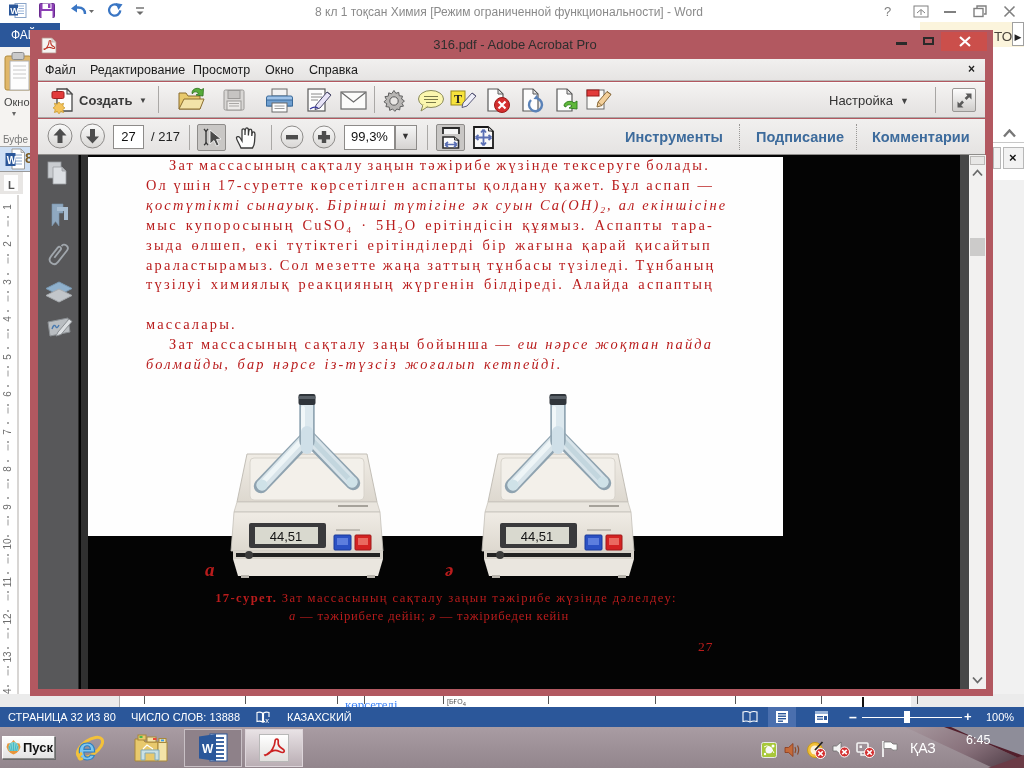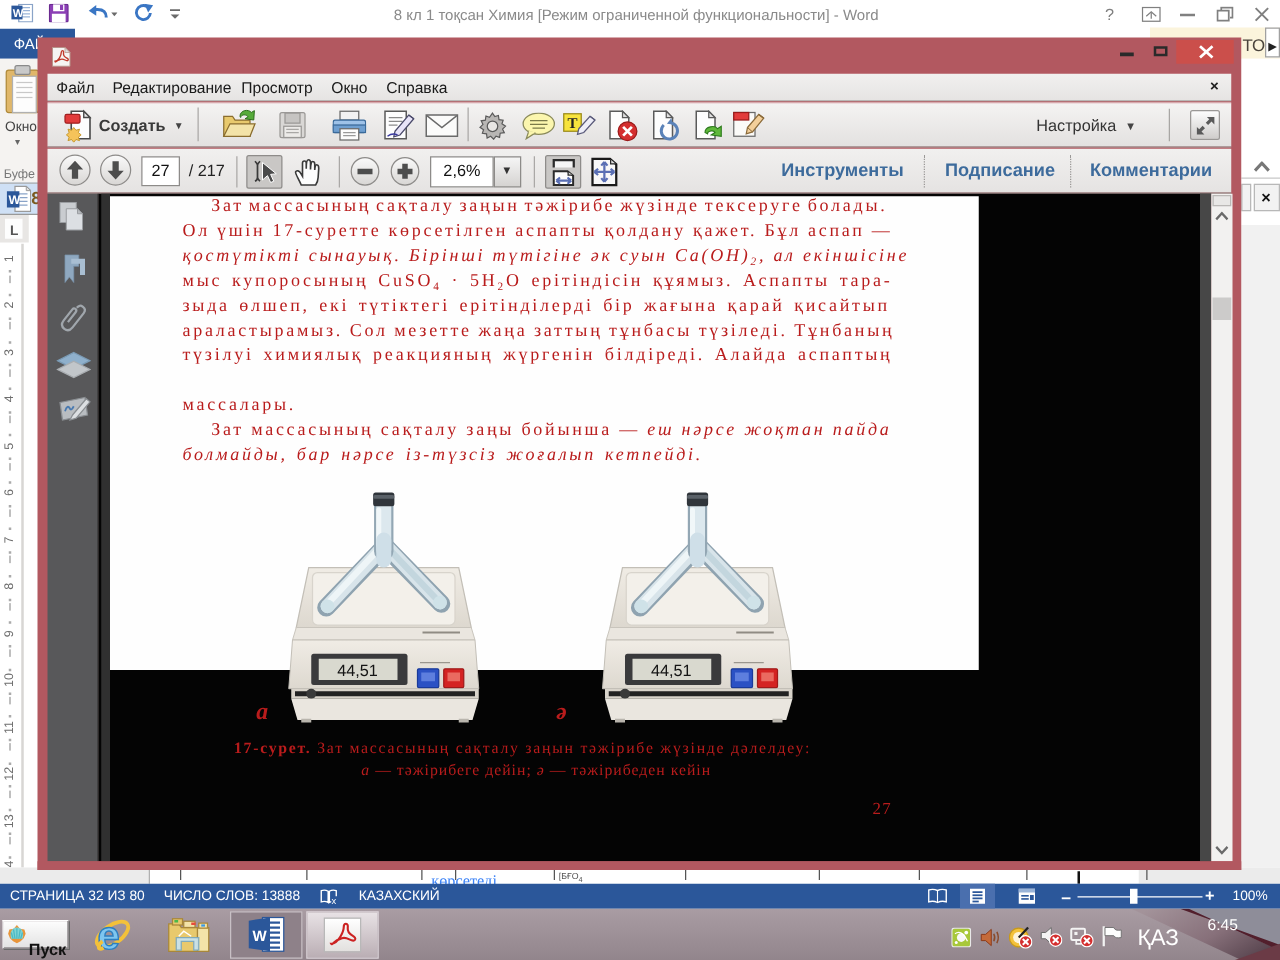--- a/index.html
+++ b/index.html
@@ -234,21 +234,21 @@
  <path d="M8.5 1 L11 4 L14.5 4.5 L15.5 8 L14 11.5 L11.5 14 L8.5 15.5 L5.5 14 L3 11.5 L1.5 8 L2.5 4.5 L6 4 Z" fill="#e8953a"></path>
  <path d="M8.5 3 C4 3 2.5 8 4 12 L13 12 C14.5 8 13 3 8.5 3 Z" fill="#7fd4d4"></path>
  <g stroke="#4ab8c4" stroke-width="1">
           <line x1="8.5" y1="3.5" x2="8.5" y2="12"></line>
           <line x1="5.8" y1="4.5" x2="7" y2="12"></line>
           <line x1="11.2" y1="4.5" x2="10" y2="12"></line>
           <line x1="4" y1="7" x2="5.5" y2="12"></line>
           <line x1="13" y1="7" x2="11.5" y2="12"></line>
         </g>
 </svg>
-<div class="abs" style="left:23px;top:13px;font-size:13px;font-weight:bold;color:#111;margin-top:12px;">Пуск</div>
+<div class="abs" style="left:23px;top:13px;font-size:13px;font-weight:bold;color:#111;">Пуск</div>
 
 <svg class="abs" style="left:72px;top:3px" width="36" height="36" viewBox="0 0 36 36">
  <ellipse cx="18" cy="17.5" rx="14.5" ry="7.2" fill="none" stroke="#f3c13a" stroke-width="3" transform="rotate(-35 18 17.5)"></ellipse>
  <text x="6" y="29.5" font-size="32" font-weight="bold" fill="#7ec6ef" stroke="#2e7fc0" stroke-width="1.1" font-family="Liberation Sans,sans-serif">e</text>
  <path d="M10.8 28.2 Q6.8 30.5 7 27 Q7.2 25 10 23" fill="none" stroke="#f3c13a" stroke-width="3"></path>
 </svg>
 
 <svg class="abs" style="left:133px;top:6px" width="36" height="31" viewBox="0 0 36 31">
  <path d="M2 6 L10 6 L12 9 L25 9 L25 28 L2 28 Z" fill="#e8c96d" stroke="#a8873a"></path>
  <rect x="5" y="2" width="8" height="5" fill="#e8c96d" stroke="#a8873a"></rect>
@@ -310,32 +310,33 @@
  <rect x="1" y="2" width="11" height="9" rx="1" fill="none" stroke="#f3f3f3" stroke-width="1.6"></rect>
  <rect x="3.5" y="4.5" width="2.5" height="2.5" fill="#f3f3f3"></rect>
  <path d="M5 11 L5 14 L9 14" stroke="#f3f3f3" stroke-width="1.4" fill="none"></path>
  <circle cx="13.5" cy="11.5" r="5" fill="#d42f2f" stroke="#fff"></circle>
  <path d="M11.2 9.2 L15.8 13.8 M15.8 9.2 L11.2 13.8" stroke="#fff" stroke-width="1.6"></path>
 </svg>
 <svg class="abs" style="left:881px;top:13px" width="17" height="18" viewBox="0 0 17 18">
  <line x1="2" y1="1" x2="2" y2="17" stroke="#f3f3f3" stroke-width="1.8"></line>
  <path d="M3 2 L10 2 Q11 5 16 4 L16 10 Q11 11 10 8.5 L3 8.5 Z" fill="#fdfdfd" stroke="#6a6a6a" stroke-width="0.7"></path>
 </svg>
-<div class="abs" style="left:910px;top:13px;font-size:18px;color:#fff;">ҚАЗ</div>
+<div class="abs" style="left:910px;top:13px;font-size:14px;color:#fff;">ҚАЗ</div>
 <div class="abs" style="left:966px;top:6px;font-size:12.5px;color:#fff;">6:45</div>
 <div class="abs" style="left:950px;top:23px;font-size:12.5px;color:#fff;margin-top:42px;">10.12.2020</div>
 </div>
 
 <div class="abs" id="acrobat" style="left:30px;top:30px;width:963px;height:666px;background:#b25860;"></div>
 
 <svg class="abs" style="left:41px;top:37px" width="16" height="17" viewBox="0 0 16 17">
  <path d="M1 1 L11 1 L15 5 L15 16 L1 16 Z" fill="#f5f4f2" stroke="#b8938a" stroke-width="0.8"></path>
  <path d="M11 1 L11 5 L15 5 Z" fill="#ddd" stroke="#b8938a" stroke-width="0.6"></path>
  <path d="M3 12 Q5 12 6.5 9.5 Q8 7 8 5 Q8 3.5 9 3.5 Q10 3.5 9.8 5.5 Q9.5 8 12.5 9.5 Q14 10.3 13.5 11.2 Q13 12 11 11 Q9 10 7.5 10.5 Q5 11.3 4 12.2 Q3 13 3 12 Z" fill="none" stroke="#c0392b" stroke-width="1.1"></path>
 </svg>
+<div class="abs" style="left:300px;top:37px;width:430px;text-align:center;font-size:13px;color:#2e2e2e;">316.pdf - Adobe Acrobat Pro</div>
 
 <div class="abs" style="left:896px;top:42px;width:11px;height:2.5px;background:#2a2a2a;"></div>
 <div class="abs" style="left:923px;top:37px;width:11px;height:8px;border:2px solid #2a2a2a;"></div>
 <div class="abs" style="left:941px;top:32px;width:46px;height:19px;background:#cb4f4b;"></div>
 <svg class="abs" style="left:958px;top:35px" width="14" height="13">
       <path d="M2 2 L12 11 M12 2 L2 11" stroke="#fff" stroke-width="2.2"></path>
     </svg>
 
 <div class="abs" id="menubar" style="left:38px;top:59px;width:947px;height:22px;background:linear-gradient(#f1f0ef,#e6e4e3);border-bottom:1px solid #b9b7b5;font-size:12.5px;color:#1a1a1a;">
 <span class="abs" style="left:7px;top:4px;">Файл</span>
@@ -481,21 +482,21 @@
  <path d="M8 23 C6 18 3 14 3.5 12.5 C4.2 11 6.5 11.5 7.5 13.5 L9 16 L9 5.5 Q9 3.8 10.5 3.8 Q12 3.8 12 5.5 L12 10 Q12 2.8 13.7 2.8 Q15.4 2.8 15.4 5 L15.4 10.5 Q15.6 4 17.2 4.2 Q18.8 4.2 18.8 6.5 L18.8 11 Q19 6.5 20.5 6.8 Q22 7 22 9.5 L21.5 17 Q21.3 20.5 19.5 23 Z" fill="#fdfdfd" stroke="#3a3a3a" stroke-width="1.3"></path>
 </svg>
 <div class="abs" style="left:271px;top:125px;width:1px;height:25px;background:#aaa8a6;"></div>
 <svg class="abs" style="left:280px;top:125px" width="56" height="24" viewBox="0 0 56 24">
  <circle cx="12" cy="12" r="11" fill="url(#cg)" stroke="#8d8b89"></circle>
  <rect x="6" y="10" width="12" height="4.4" fill="#4d4d4d"></rect>
  <circle cx="44" cy="12" r="11" fill="url(#cg)" stroke="#8d8b89"></circle>
  <rect x="38" y="10" width="12" height="4.4" fill="#4d4d4d"></rect>
  <rect x="41.8" y="6" width="4.4" height="12" fill="#4d4d4d"></rect>
 </svg>
-<div class="abs" style="left:344px;top:125px;width:51px;height:25px;background:#fff;border:1px solid #8d8b89;font-size:13px;color:#111;text-align:center;padding-top:3px;">2,6%</div>
+<div class="abs" style="left:344px;top:125px;width:51px;height:25px;background:#fff;border:1px solid #8d8b89;font-size:13px;color:#111;text-align:center;padding-top:3px;">99,3%</div>
 <div class="abs" style="left:395px;top:125px;width:22px;height:25px;background:linear-gradient(#f5f5f5,#d5d3d1);border:1px solid #8d8b89;"></div>
 <div class="abs" style="left:401px;top:131px;font-size:9px;color:#333;">▼</div>
 <div class="abs" style="left:427px;top:125px;width:1px;height:25px;background:#aaa8a6;"></div>
 <div class="abs" style="left:436px;top:124px;width:29px;height:27px;background:#c9c7c5;border:1px solid #8e8c8a;border-radius:2px;"></div>
 <svg class="abs" style="left:440px;top:126px" width="22" height="23" viewBox="0 0 22 23">
  <path d="M3 8 L3 2 L19 2 L19 8" fill="#f5f5f5" stroke="#2a2a2a" stroke-width="1.8"></path>
  <path d="M3 11 L14 11 L18.5 14.5 L18.5 22 L3 22 Z" fill="#fdfdfd" stroke="#2a2a2a" stroke-width="1.6"></path>
  <path d="M14.5 11.5 L14.5 14 L18 14" fill="#e0e0e0" stroke="#2a2a2a" stroke-width="1"></path>
  <path d="M5 18.5 L17 18.5 M5 18.5 L8 16 M5 18.5 L8 21 M17 18.5 L14 16 M17 18.5 L14 21" stroke="#5a6fb4" stroke-width="1.7" fill="none"></path>
 </svg>
@@ -580,21 +581,21 @@
 </defs>
       </svg>
 <svg class="abs" id="fig1" style="left:140px;top:235px;" width="160" height="190" viewBox="0 0 160 190">
         <use href="#dev"></use>
       </svg>
 <svg class="abs" id="fig2" style="left:391px;top:235px;" width="160" height="190" viewBox="0 0 160 190">
         <use href="#dev"></use>
       </svg>
 <div class="abs" style="left:117px;top:402px;font-style:italic;font-weight:bold;font-size:19px;">а</div>
 <div class="abs" style="left:357px;top:402px;font-style:italic;font-weight:bold;font-size:19px;">ә</div>
-<div class="abs" id="cap1" style="left:330px;top:434px;transform:translateX(-50%);white-space:nowrap;font-size:12.6px;letter-spacing:1.4px;"><b>17-сурет.</b> Зат массасының сақталу заңын тәжірибе жүзінде дәлелдеу:</div>
+<div class="abs" id="cap1" style="left:358px;top:434px;transform:translateX(-50%);white-space:nowrap;font-size:12.6px;letter-spacing:1.4px;"><b>17-сурет.</b> Зат массасының сақталу заңын тәжірибе жүзінде дәлелдеу:</div>
 <div class="abs" id="cap2" style="left:341px;top:452px;transform:translateX(-50%);white-space:nowrap;font-size:12.6px;letter-spacing:0.8px;"><i>а</i> — тәжірибеге дейін; <i>ә</i> — тәжірибеден кейін</div>
 <div class="abs" style="left:610px;top:482px;font-size:13.5px;letter-spacing:1px;">27</div>
 </div>
 <style>
 .txt{white-space:nowrap;}
 #page sub{font-size:9px;vertical-align:-3px;}
 </style>
 
 <svg class="abs" style="left:45px;top:160px" width="28" height="190" viewBox="0 0 28 190">
  <g fill="#c9ccd0" stroke="#9a9da1" stroke-width="0.8">

